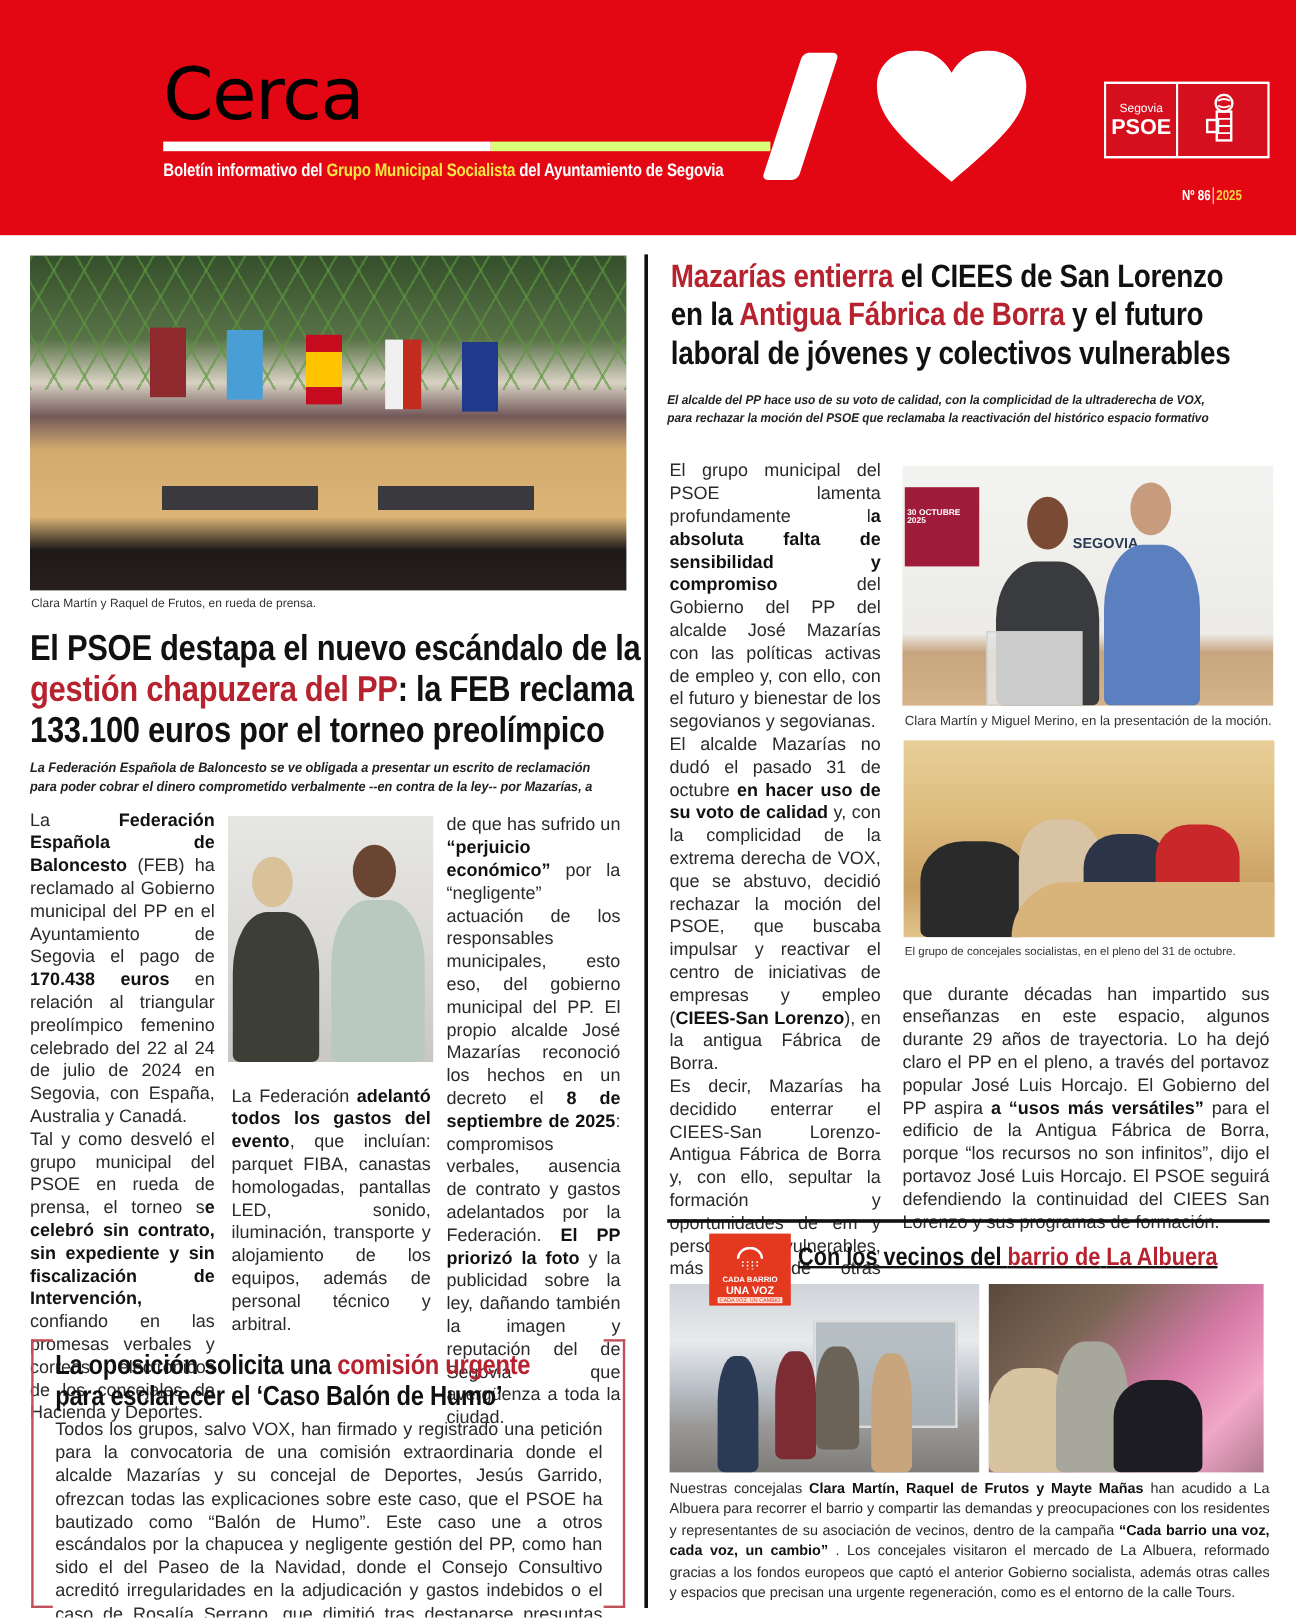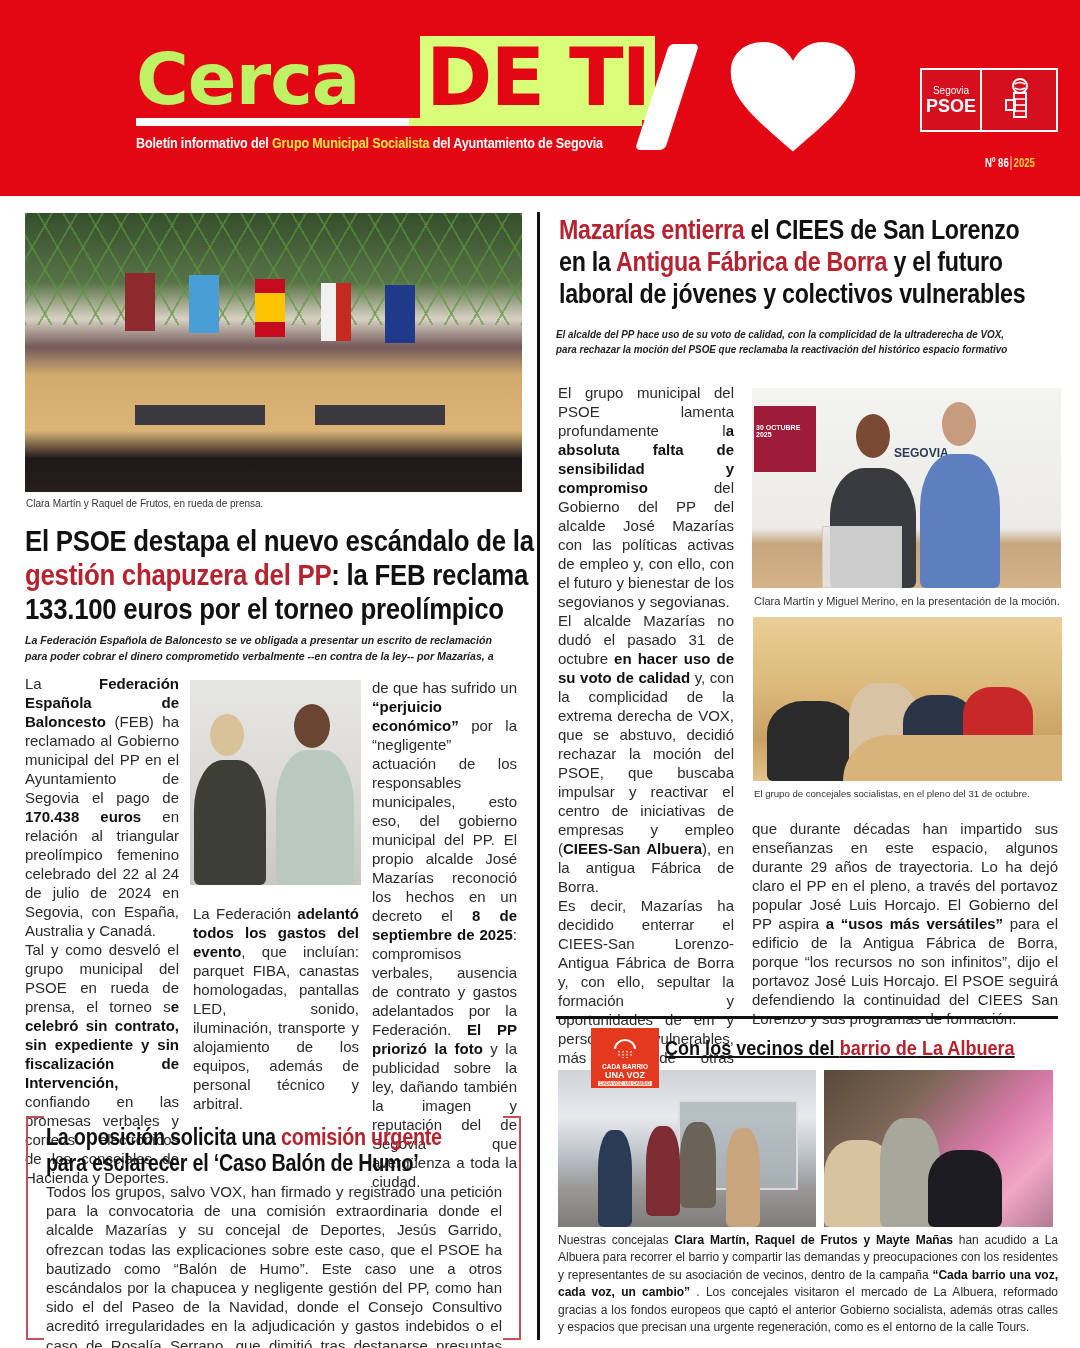--- a/index.html
+++ b/index.html
@@ -1,21 +1,21 @@
 <!DOCTYPE html>
 <html><head>
 <meta charset="utf-8">
 <style>
   * { box-sizing: border-box; margin: 0; padding: 0; }
   html, body { width: 1080px; height: 1348px; background: #ffffff; overflow: hidden; }
   body { position: relative; font-family: "Liberation Sans", sans-serif; color: #222; }
 
   
   .header { position: absolute; left: 0; top: 0; width: 1080px; height: 196px; background: #e30613; }
-  .brand-cerca { position: absolute; left: 136px; top: 34px; font-family: "DejaVu Sans", sans-serif; font-weight: bold; font-size: 72px; line-height: 90px; color: #bef264; letter-spacing: -1px; }
+  .brand-cerca { position: absolute; left: 136px; top: 34px; font-family: "DejaVu Sans", sans-serif; font-weight: normal; font-size: 60px; line-height: 90px; color: #000000; letter-spacing: -1px; }
   .brand-deti { position: absolute; left: 420px; top: 36px; height: 84px; padding: 0 6px; background: #d9ff7a; font-family: "DejaVu Sans", sans-serif; font-weight: bold; font-size: 80px; line-height: 84px; color: #e30613; letter-spacing: -2px; }
   .brand-underline-white { position: absolute; left: 136px; top: 118px; width: 273px; height: 8px; background: #ffffff; }
   .brand-underline-green { position: absolute; left: 409px; top: 118px; width: 233px; height: 8px; background: #d9ff7a; }
   .subtitle { position: absolute; left: 136px; top: 134px; font-family: "Liberation Sans", sans-serif; font-weight: bold; font-size: 15px; color: #ffffff; transform: scaleX(0.84); transform-origin: left; white-space: nowrap; letter-spacing: -0.2px; }
   .subtitle .hl { color: #f5e642; }
   .slash { position: absolute; left: 652px; top: 44px; width: 30px; height: 106px; background: #ffffff; border-radius: 5px; transform: skewX(-18deg); }
   .heart { position: absolute; left: 730px; top: 42px; width: 126px; height: 112px; }
   .psoe-logo { position: absolute; left: 920px; top: 68px; width: 138px; height: 64px; border: 2px solid #ffffff; display: flex; }
   .psoe-left { width: 60px; border-right: 2px solid #ffffff; display: flex; flex-direction: column; align-items: center; justify-content: center; background: #d50f1e; }
   .psoe-segovia { font-size: 10px; color: #ffffff; }
@@ -65,21 +65,20 @@
   .campaign-logo .l2 { font-size: 9px; font-weight: bold; color: #fff; line-height: 10px; }
   .campaign-logo .l3 { font-size: 4.5px; color: #e4381f; background: #fbe0d8; padding: 0 2px; margin-top: 1px; }
   .albuera-title { position: absolute; left: 665px; top: 1036px; font-weight: bold; font-size: 21px; color: #111; transform: scaleX(0.86); transform-origin: left; white-space: nowrap; text-decoration: underline; text-decoration-thickness: 2px; }
   .albuera-title .red { color: #b7222f; }
 </style>
 </head>
 <body>
 
 <div class="header">
   <div class="brand-cerca">Cerca</div>
-  <div class="brand-deti">DE TI</div>
   <div class="brand-underline-white"></div>
   <div class="brand-underline-green"></div>
   <div class="subtitle">
     <span>Boletín informativo del </span><span class="hl">Grupo Municipal Socialista</span><span> del Ayuntamiento de Segovia</span>
   </div>
   <div class="slash"></div>
   <svg class="heart" viewBox="0 0 100 90">
     <path d="M50 88 C 20 62, 0 46, 0 24 C 0 9, 12 0, 26 0 C 37 0, 45 6, 50 15 C 55 6, 63 0, 74 0 C 88 0, 100 9, 100 24 C 100 46, 80 62, 50 88 Z" fill="#ffffff"></path>
   </svg>
   <div class="psoe-logo">
@@ -161,21 +160,21 @@
   <div><span>en la </span><span class="red">Antigua Fábrica de Borra</span><span> y el futuro</span></div>
   <div>laboral de jóvenes y colectivos vulnerables</div>
 </div>
 <div class="dek" style="left:556px;top:327px;font-size:10.6px;line-height:15px;">
   <div>El alcalde del PP hace uso de su voto de calidad, con la complicidad de la ultraderecha de VOX,</div>
   <div>para rechazar la moción del PSOE que reclamaba la reactivación del histórico espacio formativo</div>
 </div>
 
 <div class="body-text" style="left:558px;top:383px;width:176px;">
   <p>El grupo municipal del PSOE lamenta profundamente l<b>a absoluta falta de sensibilidad y compromiso</b> del Gobierno del PP del alcalde José Mazarías con las políticas activas de empleo y, con ello, con el futuro y bienestar de los segovianos y segovianas.</p>
-  <p>El alcalde Mazarías no dudó el pasado 31 de octubre <b>en hacer uso de su voto de calidad</b> y, con la complicidad de la extrema derecha de VOX, que se abstuvo, decidió rechazar la moción del PSOE, que buscaba impulsar y reactivar el centro de iniciativas de empresas y empleo (<b>CIEES-San Albuera</b>), en la antigua Fábrica de Borra.</p>
+  <p>El alcalde Mazarías no dudó el pasado 31 de octubre <b>en hacer uso de su voto de calidad</b> y, con la complicidad de la extrema derecha de VOX, que se abstuvo, decidió rechazar la moción del PSOE, que buscaba impulsar y reactivar el centro de iniciativas de empresas y empleo (<b>CIEES-San Lorenzo</b>), en la antigua Fábrica de Borra.</p>
   <p>Es decir, Mazarías ha decidido enterrar el CIEES-San Lorenzo-Antigua Fábrica de Borra y, con ello, sepultar la formación y oportunidades de em y personas vulnerables, más allá de otras consecuencias no menos graves, como el futuro despido de los profesores</p>
 </div>
 
 <div class="photo meeting-photo">
   <div style="position:absolute;left:2px;top:18px;width:62px;height:66px;background:#9e1b3a;color:#fff;font-size:7px;font-weight:bold;padding:18px 2px;">30 OCTUBRE 2025</div>
   <div style="position:absolute;left:142px;top:58px;font-size:12px;font-weight:bold;color:#2b3a55;">SEGOVIA</div>
   <div class="person" style="left:78px;top:80px;width:86px;height:120px;background:#3a3b3e;"></div>
   <div class="head" style="left:104px;top:26px;width:34px;height:44px;background:#7a4a34;"></div>
   <div class="person" style="left:168px;top:66px;width:80px;height:134px;background:#5b7fbf;"></div>
   <div class="head" style="left:190px;top:14px;width:34px;height:44px;background:#c79b7d;"></div>

